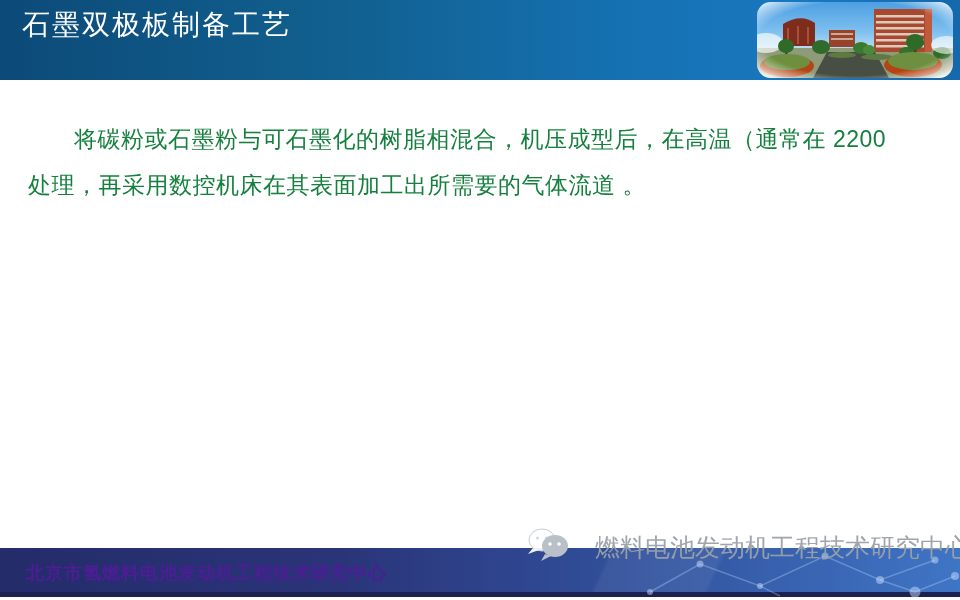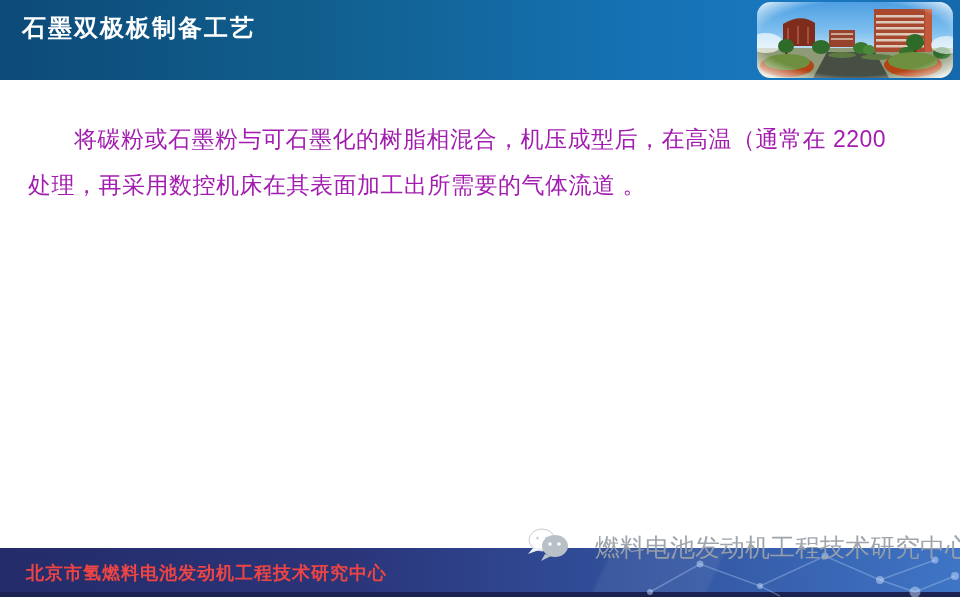--- a/index.html
+++ b/index.html
@@ -6,31 +6,31 @@
   .slide {
     position:relative; width:960px; height:600px; background:#ffffff;
     font-family:"Liberation Sans","DejaVu Sans",sans-serif; overflow:hidden;
   }
   
   .header {
     position:absolute; top:0; left:0; width:960px; height:80px;
     background:linear-gradient(90deg,#0c4a78 0%,#11608f 35%,#1571b2 65%,#1a78c0 85%,#1468ab 100%);
   }
   .page-title {
-    position:absolute; left:22px; top:12px; font-size:24px; font-weight:bold;
+    position:absolute; left:22px; top:6px; font-size:28px; font-weight:normal;
     color:#ffffff; letter-spacing:2px; white-space:nowrap;
   }
   .photo {
     position:absolute; top:2px; right:7px; width:196px; height:76px;
     border-radius:14px; overflow:hidden;
   }
   
   .para {
     position:absolute; left:28px; right:22px; font-size:23px; line-height:46px;
-    color:#a21caf; letter-spacing:0.5px;
+    color:#15803d; letter-spacing:0.5px;
   }
   .p1 { top:116px; }
   .p2 { top:281px; left:38px; }
   .p1 .line-first { padding-left:46px; }
   .p2 .line-first { padding-left:52px; }
   .para div { white-space:nowrap; }
   
   .watermark {
     position:absolute; left:527px; top:527px; height:40px; z-index:6;
     display:flex; align-items:center; gap:22px;
@@ -47,21 +47,21 @@
   .footer-sheen {
     position:absolute; left:480px; top:-10px; width:420px; height:70px;
     background:linear-gradient(115deg, transparent 30%, rgba(255,255,255,0.06) 31%, rgba(255,255,255,0.06) 55%, transparent 56%);
   }
   .footer-strip {
     position:absolute; left:0; top:592px; width:960px; height:5px;
     background:#1b2150; z-index:2;
   }
   .footer-text {
     position:absolute; left:26px; top:561px; z-index:5; font-size:18px; font-weight:bold;
-    color:#ef4444; letter-spacing:1px; white-space:nowrap;
+    color:#4c1d95; letter-spacing:1px; white-space:nowrap;
   }
   .h2-mark {
     position:absolute; z-index:3; font-weight:bold; font-size:27px;
     color:rgba(165,195,240,0.50); letter-spacing:1px;margin-top:48px;
   }
   .h2-mark-1 { left:702px; top:563px; }
   .h2-mark-2 { left:881px; top:569px; }
   .molecule { position:absolute; right:0; top:548px; z-index:3; }
 </style>
 </head>

